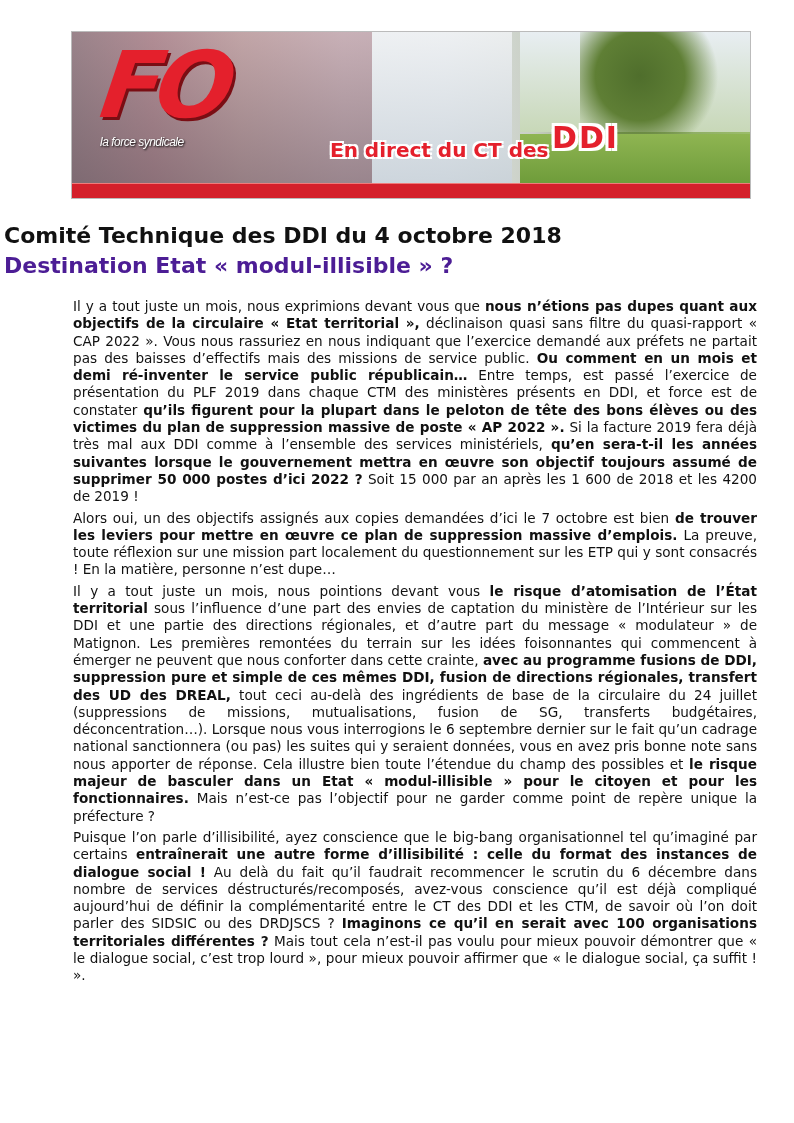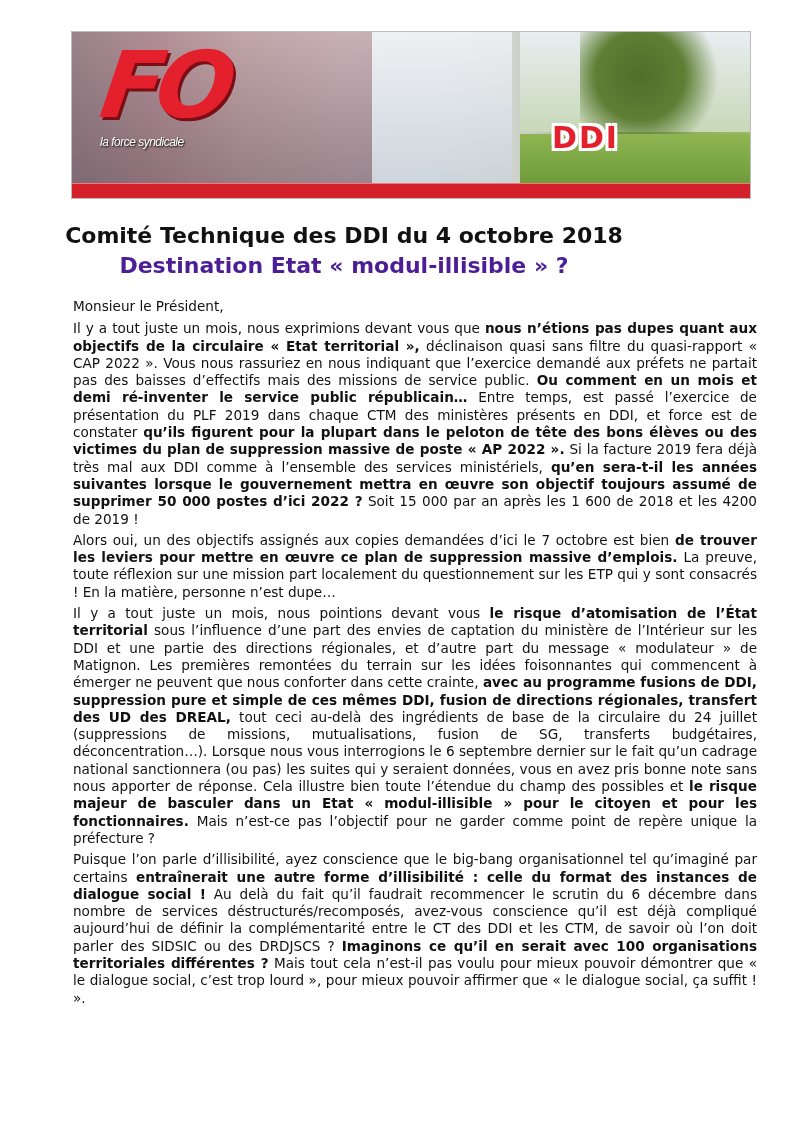--- a/index.html
+++ b/index.html
@@ -9,45 +9,45 @@
     .banner .sky { position: absolute; right: 0; top: 0; width: 230px; height: 100px; background: linear-gradient(180deg, #e8eef2 0%, #c8d8b8 100%); }
     .banner .trees { position: absolute; right: 20px; top: 0; width: 150px; height: 110px; background: radial-gradient(circle at 40% 40%, #4f6e2c 0%, #5f7f35 40%, rgba(95,127,53,0) 70%); }
     .banner .field { position: absolute; right: 0; bottom: 14px; width: 230px; height: 50px; background: linear-gradient(180deg, #8fb552, #6e9c3a); }
     .banner .building { position: absolute; left: 300px; top: 0; width: 140px; height: 154px; background: linear-gradient(180deg, #f0f2f4, #c9d2da); opacity: .85; }
     .banner .crowd { position: absolute; left: 0; top: 0; width: 300px; height: 154px; background: linear-gradient(180deg, rgba(170,120,130,.5), rgba(120,90,100,.7)); }
     .banner .redbar { position: absolute; left: 0; bottom: 0; width: 100%; height: 14px; background: #d4202b; border-top: 1px solid #f07a7a; }
     .fo { position: absolute; left: 30px; top: 8px; font-family: "DejaVu Sans", sans-serif; font-weight: bold; font-style: italic; font-size: 92px; color: #e4202c; letter-spacing: -8px; text-shadow: 3px 3px 0 #7a0e14; transform: skewX(-8deg); line-height: 1; }
     .force { position: absolute; left: 28px; top: 103px; font-family: "Liberation Sans", sans-serif; font-style: italic; font-size: 12px; color: #fff; text-shadow: 1px 1px 2px #000; letter-spacing: -0.5px; }
     .endirect { position: absolute; left: 258px; top: 106px; font-family: "DejaVu Sans", sans-serif; font-weight: bold; font-size: 20px; color: #e4202c; text-shadow: -2px -2px 0 #fff, 2px -2px 0 #fff, -2px 2px 0 #fff, 2px 2px 0 #fff; }
     .ddi { position: absolute; left: 480px; top: 88px; font-family: "DejaVu Sans", sans-serif; font-weight: bold; font-size: 30px; color: #e4202c; text-shadow: -3px -3px 0 #fff, 3px -3px 0 #fff, -3px 3px 0 #fff, 3px 3px 0 #fff; letter-spacing: 2px; }
-    .title { position: absolute; left: 12px; width: 664px; text-align: center; font-family: "DejaVu Sans", sans-serif; font-weight: bold; }
+    .title { position: absolute; left: 4px; width: 664px; font-family: "DejaVu Sans", sans-serif; font-weight: bold; }
     .t1 { top: 223px; font-size: 22px; color: #111; }
     .t2 { top: 253px; font-size: 22px; color: #4c1d95; }
     .body { position: absolute; left: 73px; top: 298px; width: 684px; font-family: "DejaVu Sans", sans-serif; font-size: 13.6px; line-height: 17.3px; color: #111; }
     .body p { margin: 0 0 4px 0; text-align: justify; }
     .body p.salute { margin-bottom: 5px; }
     .body b { font-weight: bold; }
   </style>
 </head>
 <body>
 
 <div class="banner">
   <div class="crowd"></div>
   <div class="building"></div>
   <div class="sky"></div>
   <div class="trees"></div>
   <div class="field"></div>
   <div class="fo">FO</div>
   <div class="force">la force syndicale</div>
+  <div class="endirect">En direct du CT des</div>
   <div class="ddi">DDI</div>
   <div class="redbar"></div>
 </div>
 
 <div class="title t1">Comité Technique des DDI du 4 octobre 2018</div>
 <div class="title t2">Destination Etat « modul-illisible » ?</div>
 
 <div class="body">
-  <p class="salute">Monsieur le Président,</p>
   <p><span>Il y a tout juste un mois, nous exprimions devant vous que </span><b>nous n’étions pas dupes quant aux objectifs de la circulaire « Etat territorial »,</b><span> déclinaison quasi sans filtre du quasi-rapport « CAP 2022 ». Vous nous rassuriez en nous indiquant que l’exercice demandé aux préfets ne partait pas des baisses d’effectifs mais des missions de service public. </span><b>Ou comment en un mois et demi ré-inventer le service public républicain…</b><span> Entre temps, est passé l’exercice de présentation du PLF 2019 dans chaque CTM des ministères présents en DDI, et force est de constater </span><b>qu’ils figurent pour la plupart dans le peloton de tête des bons élèves ou des victimes du plan de suppression massive de poste « AP 2022 ».</b><span>  Si la facture 2019 fera déjà très mal aux DDI comme à l’ensemble des services ministériels, </span><b>qu’en sera-t-il les années suivantes lorsque le gouvernement mettra en œuvre son objectif toujours assumé de supprimer 50 000 postes d’ici 2022 ?</b><span> Soit 15 000 par an après les 1 600 de 2018 et les 4200 de 2019 !</span></p>
   <p><span>Alors oui, un des objectifs assignés aux copies demandées d’ici le 7 octobre est bien </span><b>de trouver les leviers pour mettre en œuvre ce plan de suppression massive d’emplois.</b><span> La preuve, toute réflexion sur une mission part localement du questionnement sur les ETP qui y sont consacrés ! En la matière, personne n’est dupe…</span></p>
   <p><span>Il y a tout juste un mois, nous pointions devant vous </span><b>le risque d’atomisation de l’État territorial</b><span> sous l’influence d’une part des envies de captation du ministère de l’Intérieur sur les DDI et une partie des directions régionales, et d’autre part du message « modulateur » de Matignon. Les premières remontées du terrain sur les idées foisonnantes qui commencent à émerger ne peuvent que nous conforter dans cette crainte, </span><b>avec au programme fusions de DDI, suppression pure et simple de ces mêmes DDI, fusion de directions régionales, transfert des UD des DREAL,</b><span> tout ceci au-delà des ingrédients de base de la circulaire du 24 juillet (suppressions de missions, mutualisations, fusion de SG, transferts budgétaires, déconcentration…). Lorsque nous vous interrogions le 6 septembre dernier sur le fait qu’un cadrage national sanctionnera (ou pas) les suites qui y seraient données, vous en avez pris bonne note sans nous apporter de réponse. Cela illustre bien toute l’étendue du champ des possibles et </span><b>le risque majeur de basculer dans un Etat « modul-illisible » pour le citoyen et pour les fonctionnaires.</b><span> Mais n’est-ce pas l’objectif pour ne garder comme point de repère unique la préfecture ?</span></p>
   <p><span>Puisque l’on parle d’illisibilité, ayez conscience que le big-bang organisationnel tel qu’imaginé par certains </span><b>entraînerait une autre forme d’illisibilité : celle du format des instances de dialogue social !</b><span> Au delà du fait qu’il faudrait recommencer le scrutin du 6 décembre dans nombre de services déstructurés/recomposés, avez-vous conscience qu’il est déjà compliqué aujourd’hui de définir la complémentarité entre le CT des DDI et les CTM, de savoir où l’on doit parler des SIDSIC ou des DRDJSCS ? </span><b>Imaginons ce qu’il en serait avec 100 organisations territoriales différentes ?</b><span> Mais tout cela n’est-il pas voulu pour mieux pouvoir démontrer que « le dialogue social, c’est trop lourd », pour mieux pouvoir affirmer que « le dialogue social, ça suffit ! ».</span></p>
 </div>
 
 </body></html>

